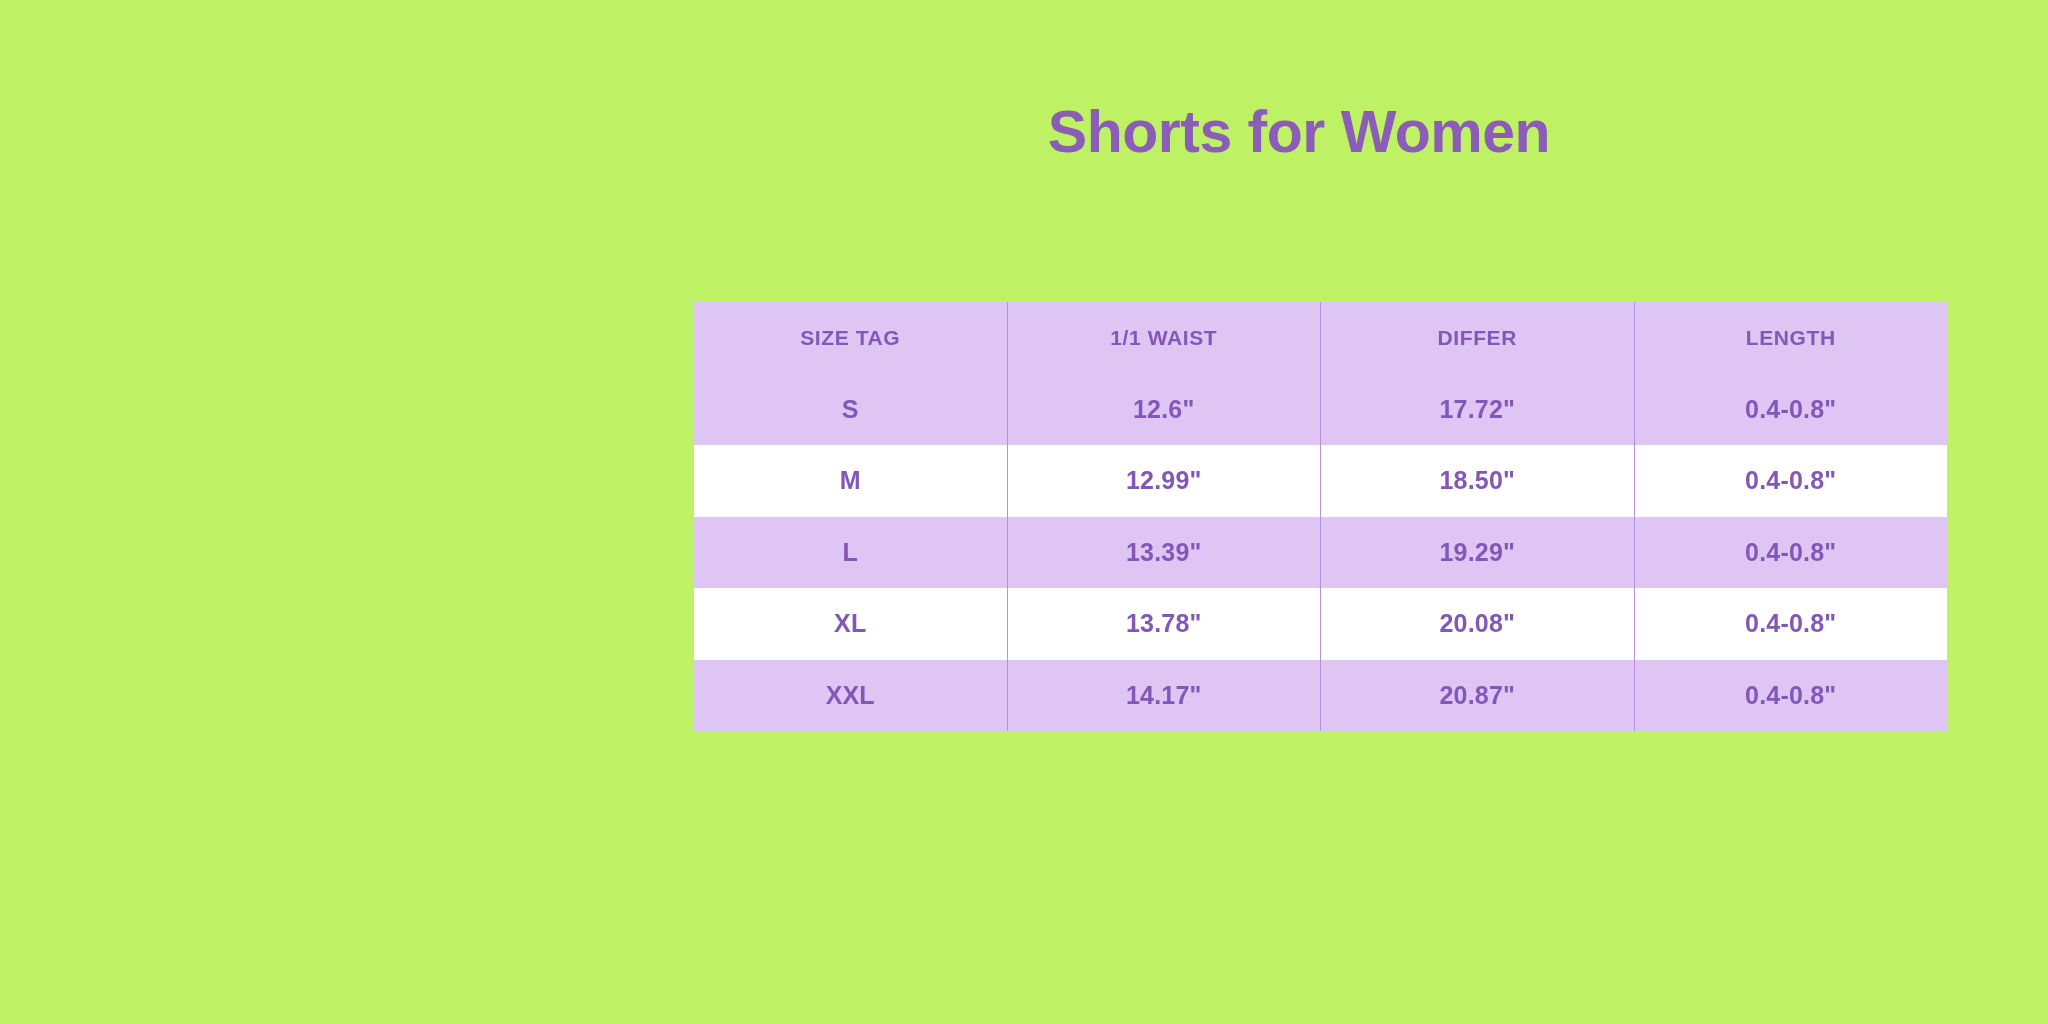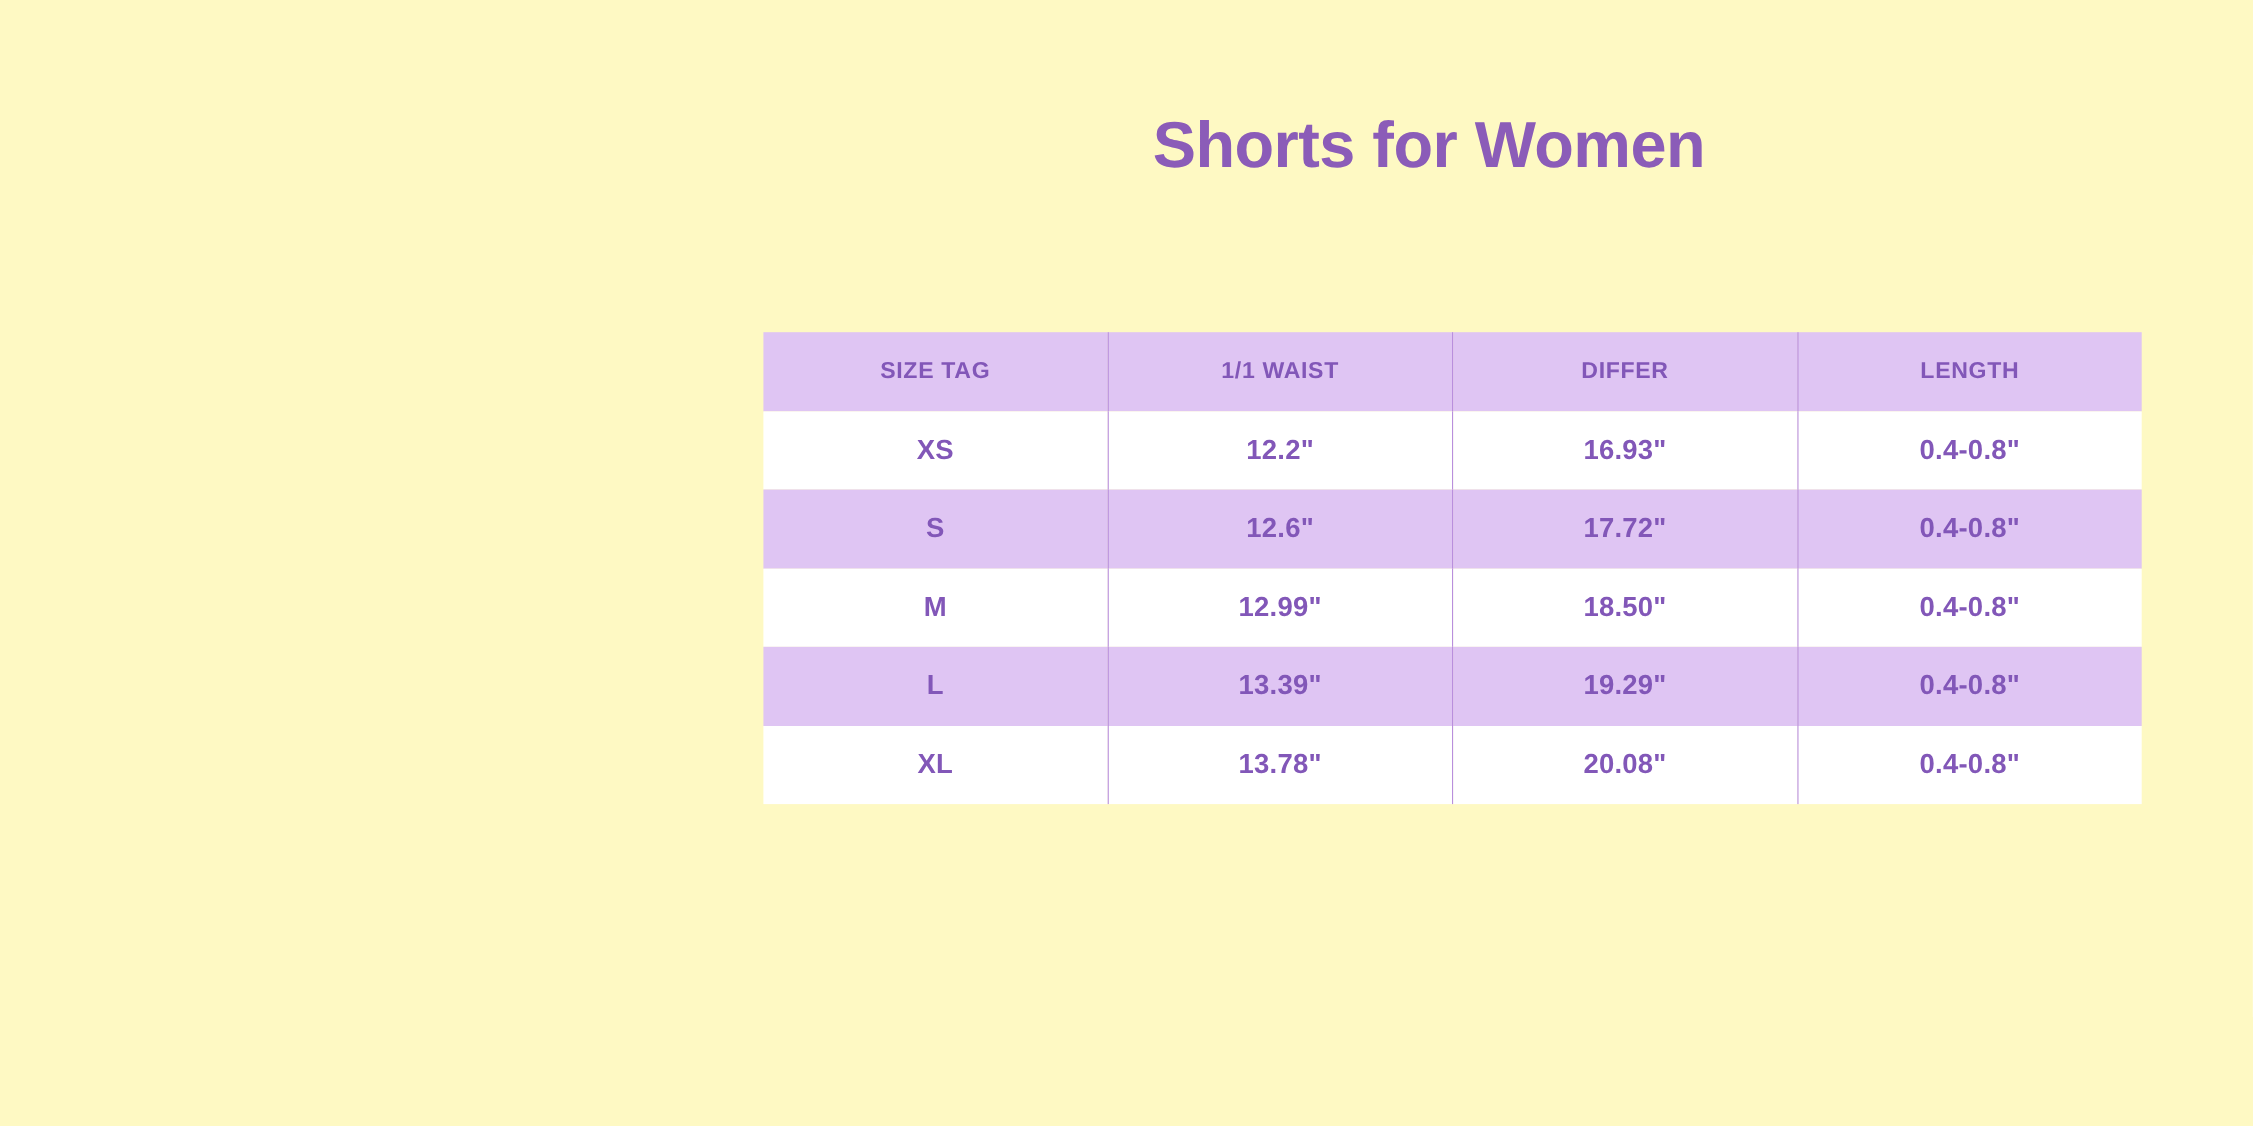--- a/index.html
+++ b/index.html
@@ -14,21 +14,21 @@
     overflow: hidden;
     position: relative;
   }
 
   #page {
     position: absolute;
     left: 0;
     top: 0;
     width: 2048px;
     height: 1024px;
-    background: #fef9c3;
+    background: #bef264;
   }
 
   #page-title {
     position: absolute;
     left: 694px;
     top: 62px;
     width: 1210px;
     text-align: center;
     font-size: 59px;
     font-weight: bold;
@@ -108,26 +108,20 @@
     <table class="size-chart">
       <thead>
         <tr>
           <th>SIZE TAG</th>
           <th>1/1 WAIST</th>
           <th>DIFFER</th>
           <th>LENGTH</th>
         </tr>
       </thead>
       <tbody>
-        <tr class="row-odd">
-          <td>XS</td>
-          <td>12.2"</td>
-          <td>16.93"</td>
-          <td>0.4-0.8"</td>
-        </tr>
         <tr class="row-even">
           <td>S</td>
           <td>12.6"</td>
           <td>17.72"</td>
           <td>0.4-0.8"</td>
         </tr>
         <tr class="row-odd">
           <td>M</td>
           <td>12.99"</td>
           <td>18.50"</td>
@@ -138,17 +132,23 @@
           <td>13.39"</td>
           <td>19.29"</td>
           <td>0.4-0.8"</td>
         </tr>
         <tr class="row-odd">
           <td>XL</td>
           <td>13.78"</td>
           <td>20.08"</td>
           <td>0.4-0.8"</td>
         </tr>
+        <tr class="row-even">
+          <td>XXL</td>
+          <td>14.17"</td>
+          <td>20.87"</td>
+          <td>0.4-0.8"</td>
+        </tr>
       </tbody>
     </table>
   </div>
 
 </div>
 
 </body></html>

